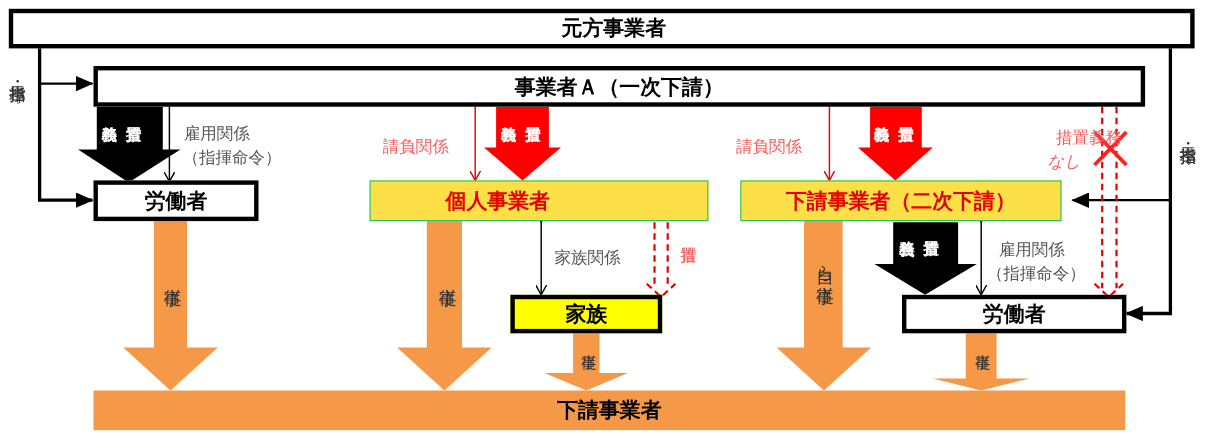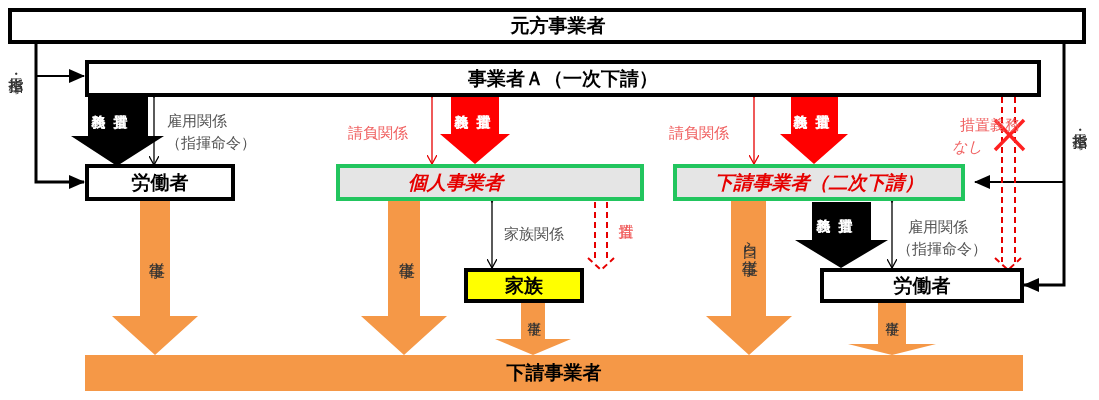--- a/index.html
+++ b/index.html
@@ -1,19 +1,19 @@
 <!DOCTYPE html>
 <html><head>
 <meta charset="utf-8">
 <style>
   html,body{margin:0;padding:0;background:#fff;}
   body{width:1099px;height:400px;position:relative;overflow:hidden;font-family:"DejaVu Sans",sans-serif;}
   .box{position:absolute;box-sizing:border-box;display:flex;align-items:center;justify-content:center;font-weight:bold;}
   .blk{border:4px solid #000;background:#fff;color:#000;}
-  .red{border:4px solid #22c55e;background:#e5e5e5;color:#e60000;font-style:italic;}
+  .red{border:1px solid #22c55e;background:#fde047;color:#e60000;}
   .txt{position:absolute;white-space:nowrap;}
   .vert{position:absolute;writing-mode:vertical-rl;text-orientation:upright;letter-spacing:0;}
   svg{position:absolute;left:0;top:0;}
 </style>
 </head>
 <body>
 
 <svg width="1099" height="400">
   <defs>
     <marker id="ah" markerWidth="10" markerHeight="10" refX="9" refY="5" orient="auto" markerUnits="userSpaceOnUse">
@@ -82,21 +82,21 @@
 </div>
 <div class="box blk" style="left:85px;top:164px;width:150px;height:37px;font-size:19px;">
   <span>労働者</span>
 </div>
 <div class="box red" style="left:336px;top:164px;width:308px;height:37px;font-size:19px;justify-content:flex-start;padding-left:68px;">
   <span>個人事業者</span>
 </div>
 <div class="box red" style="left:673px;top:164px;width:292px;height:37px;font-size:19px;">
   <span>下請事業者（二次下請）</span>
 </div>
-<div class="box blk" style="left:464px;top:268px;width:120px;height:35px;font-size:19px;background:#ffff00;">
+<div class="box blk" style="left:464px;top:268px;width:138px;height:35px;font-size:19px;background:#ffff00;">
   <span>家族</span>
 </div>
 <div class="box blk" style="left:820px;top:268px;width:204px;height:35px;font-size:19px;">
   <span>労働者</span>
 </div>
 <div class="box" style="left:85px;top:355px;width:938px;height:36px;font-size:19px;color:#000;">
   <span>下請事業者</span>
 </div>
 
 <div class="vert" style="left:6px;top:66px;font-size:15px;color:#333;">指導・指示</div>

